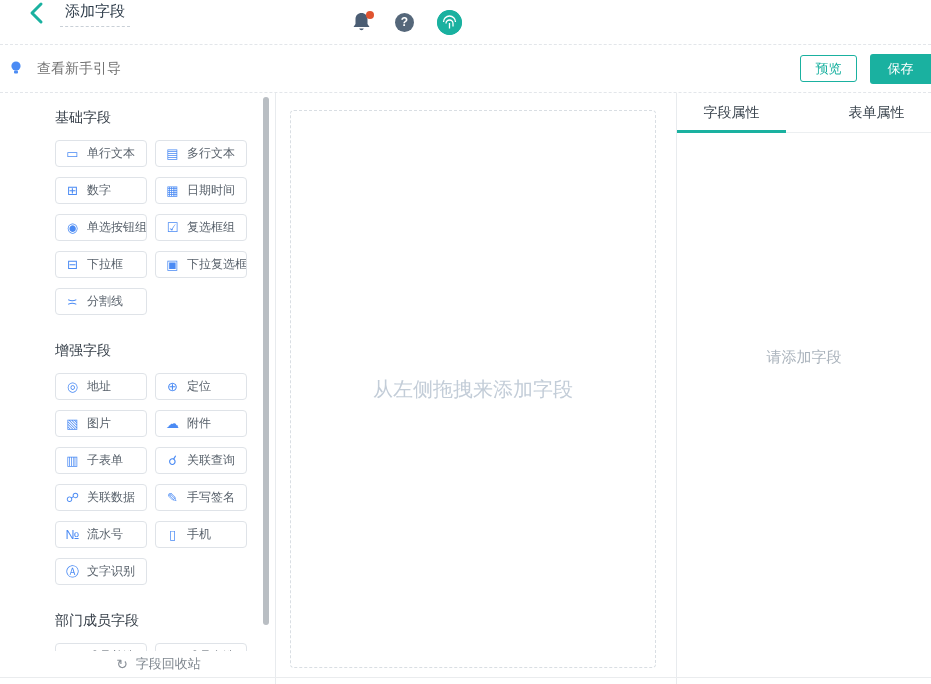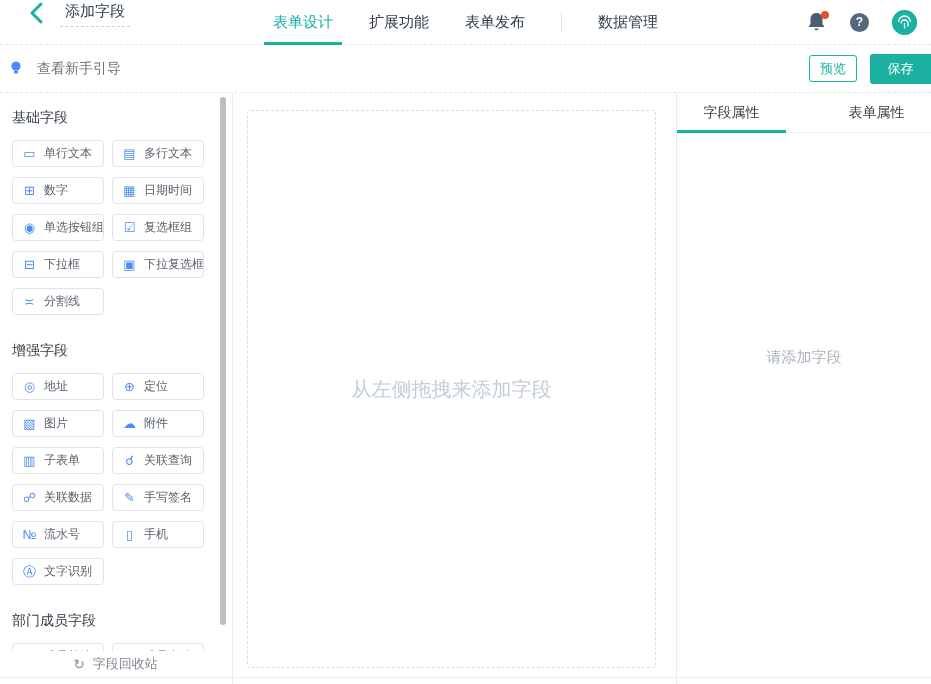--- a/index.html
+++ b/index.html
@@ -21,24 +21,24 @@
   .h-div { width: 1px; height: 18px; background: #dbe0e5; align-self: center; }
   .h-right { width: 238px; display: flex; align-items: center; justify-content: flex-end; gap: 23px; padding-right: 14px; }
   .bell-wrap { position: relative; width: 20px; height: 22px; cursor: pointer; }
   .bell-dot { position: absolute; top: 0; right: -2px; width: 8px; height: 8px; border-radius: 50%; background: #e0532f; }
   .help-btn { width: 19px; height: 19px; border-radius: 50%; background: #55677a; color: #fff; font-size: 12px; font-weight: bold; display: flex; align-items: center; justify-content: center; cursor: pointer; }
   .avatar { width: 25px; height: 25px; border-radius: 50%; background: #1ab1a0; display: flex; align-items: center; justify-content: center; overflow: hidden; cursor: pointer; }
   
   .toolbar { height: 48px; display: flex; align-items: center; justify-content: space-between; border-bottom: 1px dashed #e3e6ea; padding-left: 10px; }
   .guide { display: flex; align-items: center; gap: 15px; color: #737373; font-size: 14px; cursor: pointer; }
   .tb-right { display: flex; align-items: center; gap: 13px; }
-  .btn-preview { width: 48px; height: 27px; border: 1px solid #1ab1a0; color: #1ab1a0; background: #fff; font-size: 13px; border-radius: 3px; cursor: pointer; font-family: inherit; }
+  .btn-preview { width: 57px; height: 27px; border: 1px solid #1ab1a0; color: #1ab1a0; background: #fff; font-size: 13px; border-radius: 3px; cursor: pointer; font-family: inherit; }
   .btn-save { width: 61px; height: 30px; background: #1ab1a0; color: #fff; border: none; font-size: 13px; border-radius: 3px 0 0 3px; cursor: pointer; font-family: inherit; }
   
-  .main { display: flex; height: 591px; position: relative; }
+  .main { display: flex; height: 591px; position: relative; padding-left: 43px; }
   .sidebar { width: 233px; border-right: 1px solid #e8ebee; position: relative; padding-left: 12px; overflow: hidden; }
   .sec-title { font-size: 14px; color: #333c46; margin: 16px 0 13px; }
   .sec-title.later { margin-top: 27px; }
   .grid { display: grid; grid-template-columns: 92px 92px; gap: 10px 8px; }
   .fbtn { height: 27px; border: 1px solid #dfe3e8; border-radius: 4px; background: #fff; display: flex; align-items: center; gap: 7px; padding-left: 9px; font-size: 12px; color: #59626c; white-space: nowrap; overflow: hidden; cursor: grab; }
   .fic { color: #4b8bf4; font-size: 13px; width: 15px; flex: none; text-align: center; line-height: 1; }
   .recycle-bar { position: absolute; left: 0; right: 1px; bottom: 7px; height: 26px; background: #fff; display: flex; align-items: center; justify-content: center; gap: 8px; font-size: 13px; color: #7f878f; cursor: pointer; z-index: 4; }
   .recycle-ic { font-size: 14px; color: #8a9199; }
   .scroll-thumb { position: absolute; top: 4px; right: 6px; width: 6px; height: 528px; border-radius: 3px; background: #b9bec3; cursor: pointer; z-index: 6; }
   .canvas { flex: 1; position: relative; background: #fff; }
@@ -58,27 +58,20 @@
 
   <div class="header">
     <div class="h-left">
       <div class="back-btn">
         <svg width="18" height="24" viewBox="0 0 18 24">
           <polyline points="13,3 4,12 13,21" fill="none" stroke="#1ab1a0" stroke-width="3" stroke-linecap="round" stroke-linejoin="round"></polyline>
         </svg>
       </div>
       <div class="title">添加字段</div>
     </div>
-    <div class="h-tabs">
-      <div class="h-tab active">表单设计</div>
-      <div class="h-tab">扩展功能</div>
-      <div class="h-tab">表单发布</div>
-      <div class="h-div"></div>
-      <div class="h-tab">数据管理</div>
-    </div>
     <div class="h-right">
       <div class="bell-wrap">
         <svg width="19" height="22" viewBox="0 0 19 22">
           <path d="M9.5 2 C5.9 2 3.5 4.6 3.5 8 L3.5 13 L1.5 16 L17.5 16 L15.5 13 L15.5 8 C15.5 4.6 13.1 2 9.5 2 Z" fill="#4b5d73"></path>
           <path d="M7.2 17.5 a2.4 2.4 0 0 0 4.6 0 Z" fill="#4b5d73"></path>
         </svg>
         <span class="bell-dot"></span>
       </div>
       <div class="help-btn">?</div>
       <div class="avatar">

